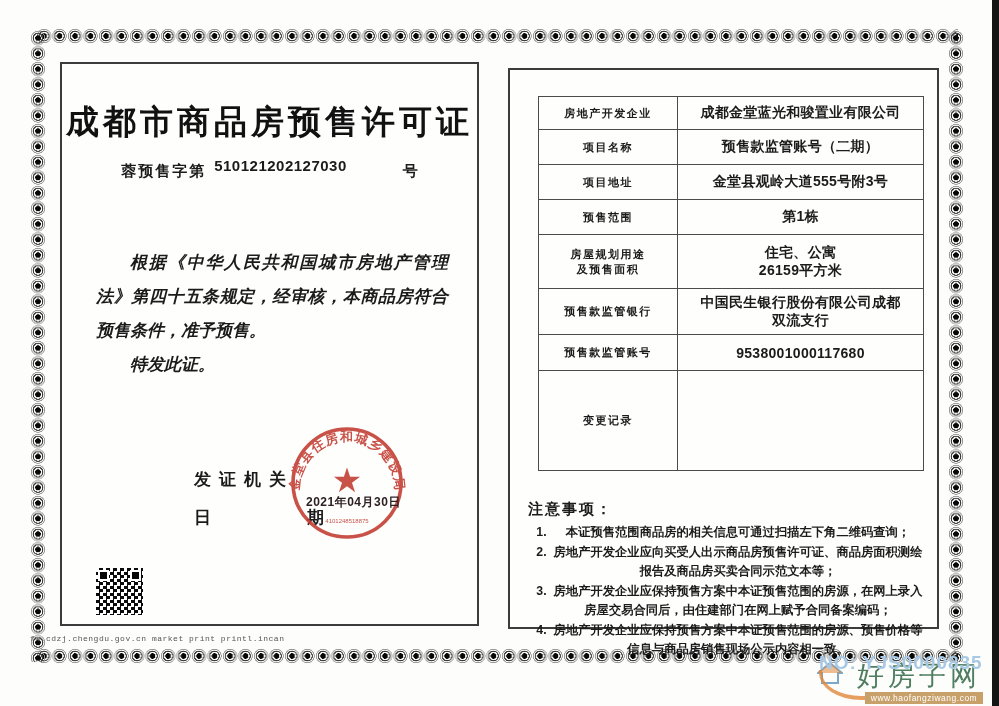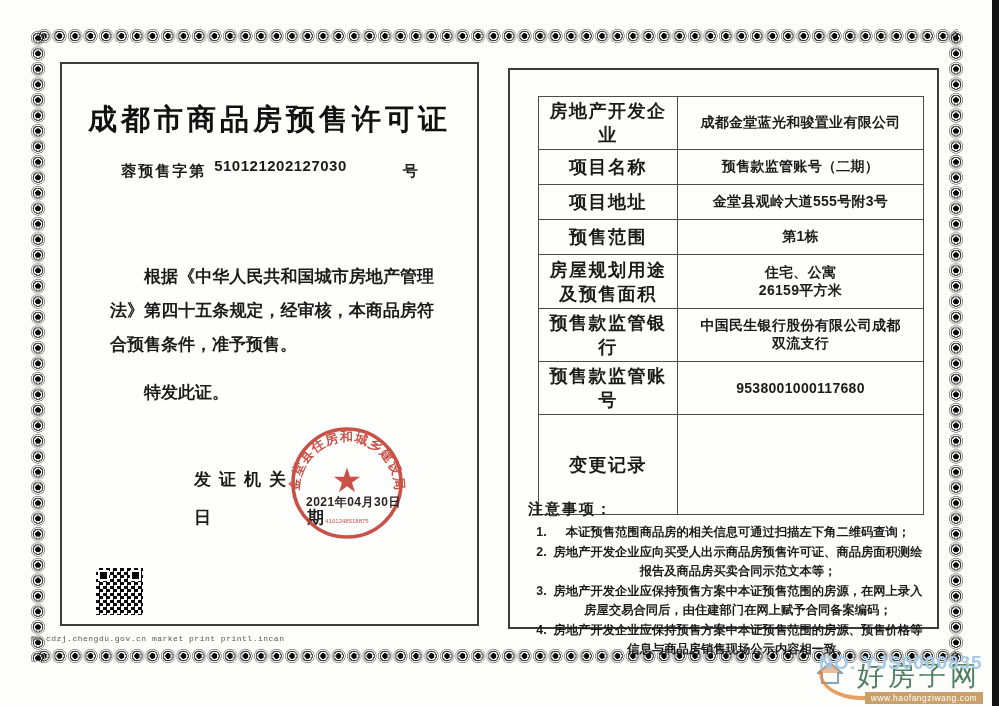--- a/index.html
+++ b/index.html
@@ -34,35 +34,35 @@
   #chain-left{left:30px;top:30px;height:632px;}
   #chain-right{left:948px;top:30px;height:632px;}
 
   
   .left-frame{
     position:absolute;left:60px;top:62px;width:415px;height:560px;
     border:2px solid #3c3c3c;background:#fefefd;
   }
   .cert-title{
     position:absolute;left:0;top:36px;width:100%;text-align:center;
-    font-size:29px;font-weight:bold;letter-spacing:4px;color:#111;
+    font-size:33px;font-weight:bold;letter-spacing:4px;color:#111;
   }
   .serial-line{
     position:absolute;left:0;top:98px;width:100%;
     display:flex;justify-content:center;align-items:flex-end;
     font-size:15px;font-weight:bold;
   }
   .serial-prefix{letter-spacing:2px;}
   .serial-number{position:relative;top:-7px;margin:0 14px 0 8px;font-weight:600;font-size:15px;letter-spacing:.5px;}
   .serial-suffix{margin-left:42px;}
   .cert-body{
     position:absolute;left:34px;top:182px;width:352px;
     font-size:17px;line-height:34px;font-weight:600;text-align:justify;
   }
-  .cert-body p{margin:14px;text-indent:2em;}
+  .cert-body p{margin:0;text-indent:2em;font-style:italic;}
   .issuer-row{
     position:absolute;left:132px;top:404px;
     font-size:17px;font-weight:bold;letter-spacing:8px;
   }
   .date-row{
     position:absolute;left:132px;top:442px;width:130px;
     display:flex;justify-content:space-between;
     font-size:17px;font-weight:bold;
   }
   .seal{position:absolute;left:226px;top:360px;width:118px;height:118px;opacity:.88;}
@@ -88,21 +88,21 @@
   }
   table.details{
     position:absolute;left:28px;top:26px;width:386px;
     border-collapse:collapse;table-layout:fixed;
   }
   table.details td{
     border:1.5px solid #4b4b4b;
     text-align:center;vertical-align:middle;
     padding:2px 4px;
   }
-  td.lbl{width:130px;font-size:18px;font-weight:bold;letter-spacing:1.5px;}
+  td.lbl{width:130px;font-size:11px;font-weight:bold;letter-spacing:1.5px;}
   td.val{font-size:14px;font-weight:600;letter-spacing:.3px;}
   .notes{position:absolute;left:18px;top:430px;width:398px;}
   .notes-heading{font-size:15px;font-weight:bold;letter-spacing:2px;margin:0 0 4px 0;}
   ol.note-list{margin:0;padding-left:22px;font-size:12.3px;line-height:1.55;font-weight:600;text-align:center;}
   ol.note-list li{margin-bottom:1px;}
 
   
   .print-url{
     position:absolute;left:30px;top:634px;
     font-family:"Liberation Mono","DejaVu Sans Mono",monospace;

